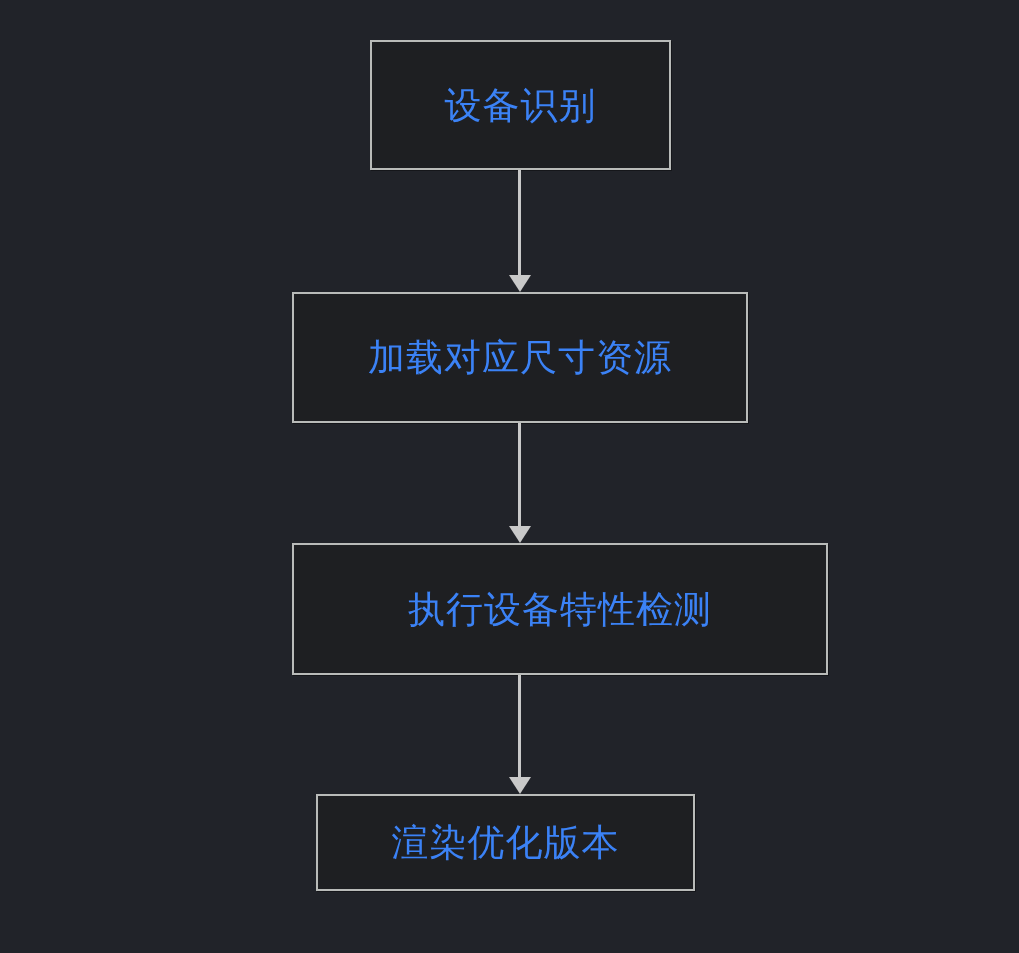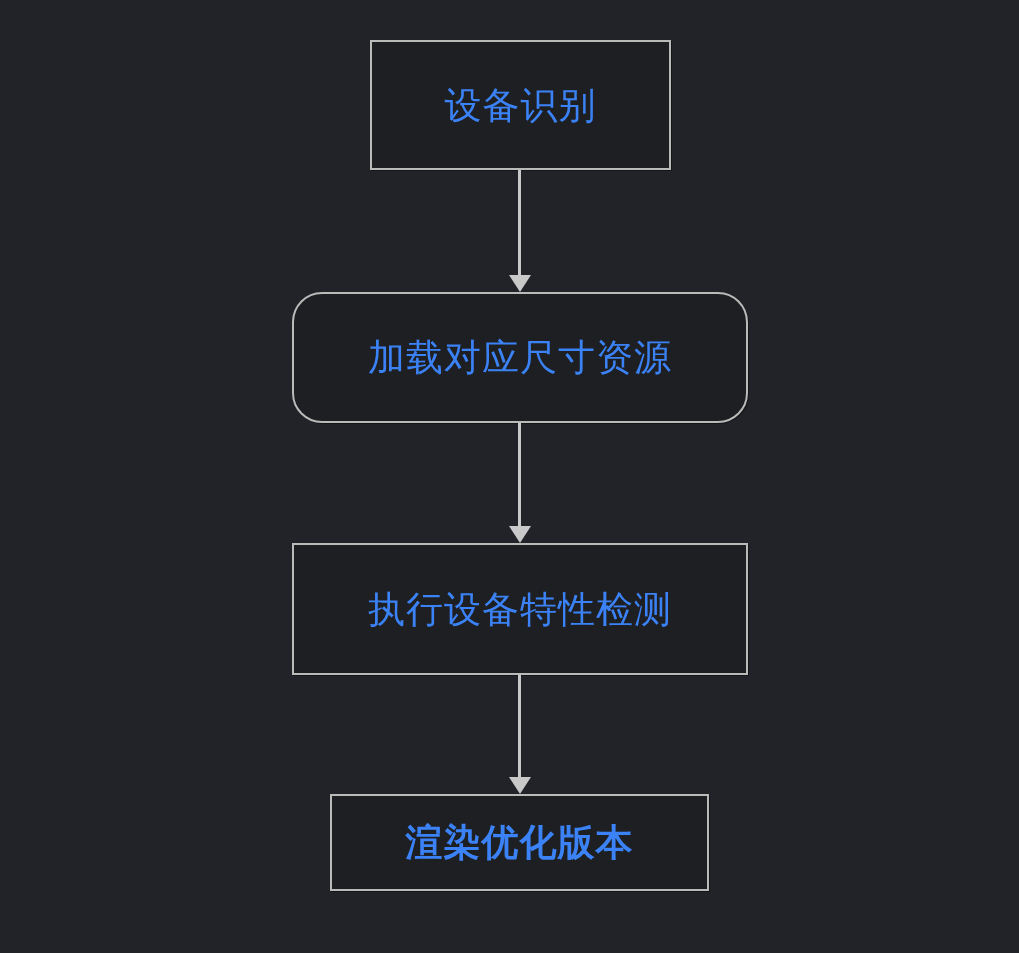--- a/index.html
+++ b/index.html
@@ -33,23 +33,23 @@
   .node-label {
     color: #3b82f6;
     font-size: 37px;
     line-height: 1;
     white-space: nowrap;
     letter-spacing: 1px;
   }
 
   
   #node-0 { left: 370px; top: 40px;  width: 301px; height: 130px; }
-  #node-1 { left: 292px; top: 292px; width: 456px; height: 131px; border-radius: 30px; }
-  #node-2 { left: 292px; top: 543px; width: 456px; height: 132px; }
-  #node-3 { left: 330px; top: 794px; width: 379px; height: 97px; font-weight: bold; }
+  #node-1 { left: 292px; top: 292px; width: 456px; height: 131px; }
+  #node-2 { left: 292px; top: 543px; width: 536px; height: 132px; }
+  #node-3 { left: 316px; top: 794px; width: 379px; height: 97px; }
 
   
   .edge-line {
     position: absolute;
     left: 518px;
     width: 3px;
     background: #c9c9c9;
   }
   .edge-head {
     position: absolute;

